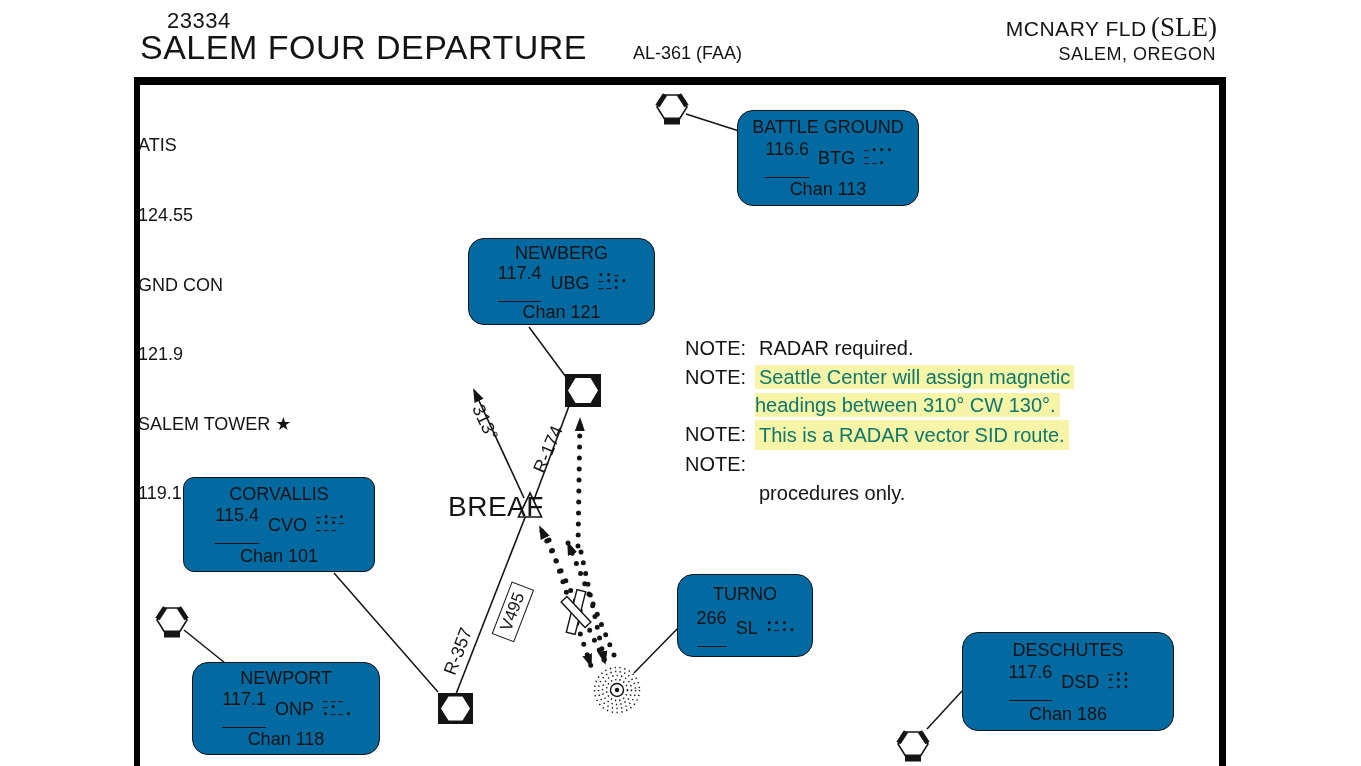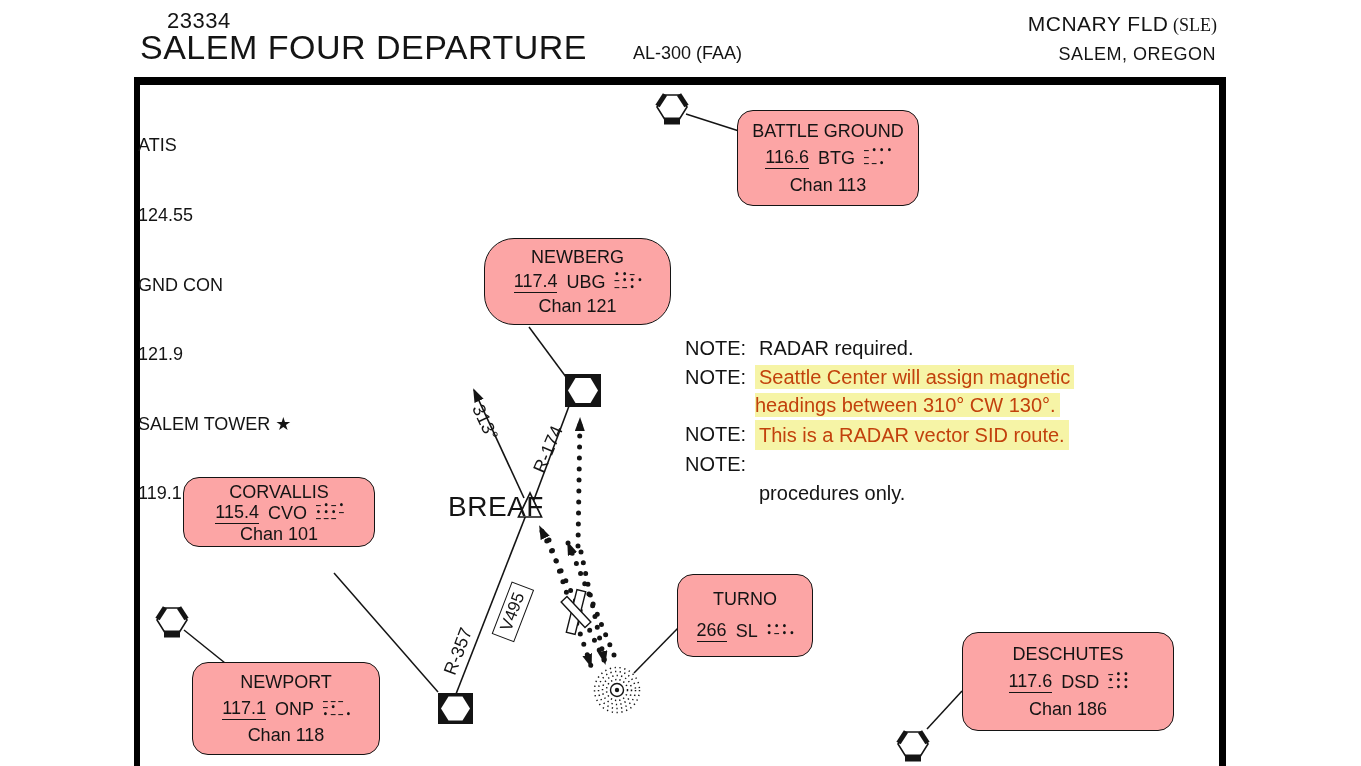--- a/index.html
+++ b/index.html
@@ -5,55 +5,55 @@
   html,body{margin:0;padding:0;background:#fff;}
   .page{position:relative;width:1361px;height:766px;background:#ffffff;overflow:hidden;
         font-family:"Liberation Sans",sans-serif;color:#141414;}
   .abs{position:absolute;}
   
   .chart-number{left:143px;top:8px;font-size:22px;letter-spacing:.5px;margin-left:24px;}
   .chart-title{left:140px;top:28px;font-size:34px;letter-spacing:.5px;font-weight:400;}
   .chart-id{left:633px;top:43px;font-size:18px;}
   .airport-line{top:12px;right:144px;text-align:right;white-space:nowrap;}
   .airport-name{font-size:21px;letter-spacing:.5px;}
-  .airport-code{font-family:"Liberation Serif",serif;font-size:18px;}
+  .airport-code{font-family:"Liberation Serif",serif;font-size:27px;}
   .airport-city{top:44px;right:145px;font-size:18px;letter-spacing:.5px;margin-left:12px;}
   
   .frame{left:134px;top:77px;width:1079px;height:689px;
          border-top:8px solid #000;border-left:6px solid #000;border-right:7px solid #000;}
   
   .comms{left:138px;top:88px;font-size:18px;line-height:23.2px;white-space:pre;}
   
-  .navbox{border:1.6px solid #141414;border-radius:16px;background:#fca5a5;
+  .navbox{border:1.6px solid #141414;border-radius:16px;background:#0369a1;
           display:flex;flex-direction:column;justify-content:space-evenly;
           text-align:center;font-size:18px;line-height:20px;padding:4px 0;box-sizing:border-box;}
   .nb-freq-row{display:flex;align-items:center;justify-content:center;gap:9px;}
-  .nb-freq{border-bottom:1.7px solid #141414;padding-bottom:1px;}
+  .nb-freq{border-bottom:1.7px solid #141414;padding-bottom:18px;}
   .morse{white-space:pre;font-family:"DejaVu Sans Mono",monospace;font-weight:bold;
          font-size:8px;line-height:6.5px;letter-spacing:-1px;text-align:left;}
   
   .notes{left:685px;top:334px;width:470px;font-size:20px;line-height:28.5px;}
   .note-row{display:flex;align-items:flex-start;}
   .note-prefix{width:74px;flex:0 0 74px;}
-  .hl{background:#f6f4a6;color:#c2410c;padding:1px 4px;margin-left:-4px;}
+  .hl{background:#f6f4a6;color:#0f766e;padding:1px 4px;margin-left:-4px;}
   .note-cont{padding-left:0;}
   
   .rot-label{font-size:18px;white-space:nowrap;transform-origin:center center;}
   .fix-label{font-size:28px;letter-spacing:.5px;}
   .airway-box{border:1.4px solid #141414;background:#fff;font-size:17px;
               padding:1px 7px;transform-origin:center center;}
 </style>
 </head>
 <body>
 
 <div class="page">
 
   <div class="abs chart-number">23334</div>
   <div class="abs chart-title">SALEM FOUR DEPARTURE</div>
-  <div class="abs chart-id">AL-300 (FAA)</div>
+  <div class="abs chart-id">AL-361 (FAA)</div>
   <div class="abs airport-line">
     <span class="airport-name">MCNARY FLD</span>
     <span class="airport-code">(SLE)</span>
   </div>
   <div class="abs airport-city">SALEM, OREGON</div>
 
   <div class="abs frame"></div>
 
   <div class="abs comms">
     <div>ATIS</div>
@@ -150,33 +150,33 @@
     <div class="nb-freq-row">
       <span class="nb-freq">116.6</span>
       <span>BTG</span>
       <span class="morse">— • • •
 —
 — — •</span>
     </div>
     <div>Chan 113</div>
   </div>
 
-  <div class="abs navbox" style="left:484px;top:238px;width:187px;height:87px;border-radius:30px;">
+  <div class="abs navbox" style="left:468px;top:238px;width:187px;height:87px;">
     <div>NEWBERG</div>
     <div class="nb-freq-row">
       <span class="nb-freq">117.4</span>
       <span>UBG</span>
       <span class="morse">• • —
 — • • •
 — — •</span>
     </div>
     <div>Chan 121</div>
   </div>
 
-  <div class="abs navbox" style="left:183px;top:477px;width:192px;height:70px;">
+  <div class="abs navbox" style="left:183px;top:477px;width:192px;height:95px;border-radius:11px;">
     <div>CORVALLIS</div>
     <div class="nb-freq-row">
       <span class="nb-freq">115.4</span>
       <span>CVO</span>
       <span class="morse">— • — •
 • • • —
 — — —</span>
     </div>
     <div>Chan 101</div>
   </div>

